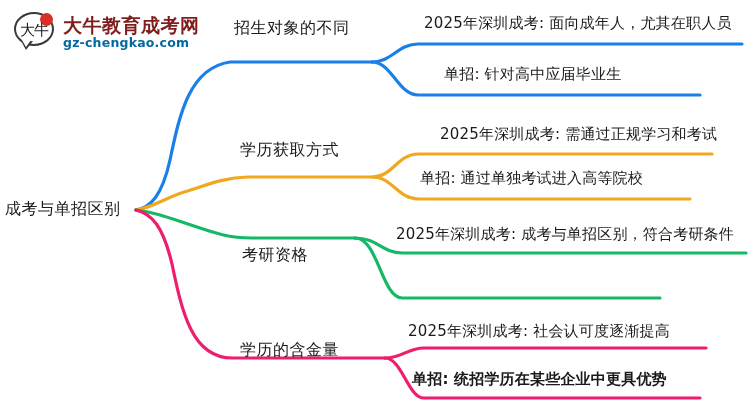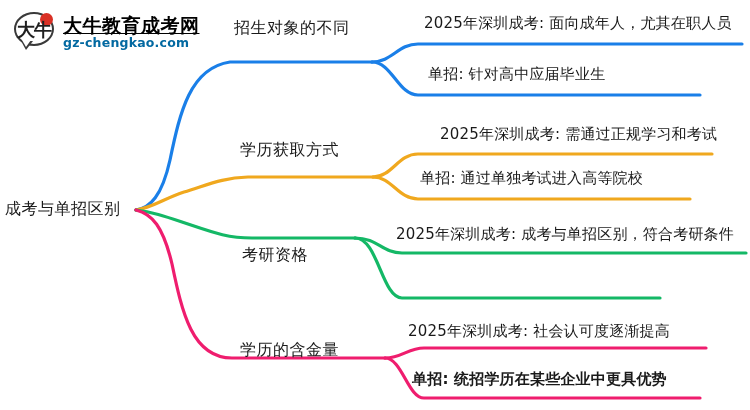--- a/index.html
+++ b/index.html
@@ -40,21 +40,21 @@
     border-right:5px solid transparent;
     border-top:7px solid #ffffff;
   }
   .logo-mark .dot{
     position:absolute;right:3px;top:1px;
     width:13px;height:13px;border-radius:50%;background:#d93025;
   }
   .logo-mark .mark-text{
     position:absolute;left:0;top:3px;width:40px;height:30px;
     display:flex;align-items:center;justify-content:center;
-    font-weight:bold;font-size:18px;color:#1f1f1f;letter-spacing:-1px;
+    font-weight:normal;font-size:15px;color:#1f1f1f;letter-spacing:-1px;
     font-family:"DejaVu Sans","Liberation Sans",sans-serif;
   }
   .logo-text{display:flex;flex-direction:column;line-height:1.08;}
   .logo-title{
     font-size:19px;font-weight:bold;color:#1f9d3a;letter-spacing:.5px;
   }
   .logo-url{
     font-size:12.5px;font-weight:bold;color:#1f9d3a;letter-spacing:.2px;
   }
 
@@ -70,21 +70,21 @@
   }
   .branch-node{font-size:16px;letter-spacing:.5px;}
   .leaf-node{font-size:15px;letter-spacing:.2px;}
 
   .b1{left:234px;top:18px;}
   .b2{left:240px;top:140px;}
   .b3{left:242px;top:245px;}
   .b4{left:240px;top:340px;}
 
   .l1a{left:424px;top:14px;}
-  .l1b{left:428px;top:65px;}
+  .l1b{left:444px;top:65px;}
   .l2a{left:416px;top:125px;margin-left:24px;}
   .l2b{left:420px;top:169px;}
   .l3a{left:396px;top:225px;}
   .l3b{left:400px;top:271px;}
   .l4a{left:408px;top:322px;}
   .l4b{left:412px;top:370px;font-weight:bold;}
 </style>
 </head>
 <body>
 
@@ -111,21 +111,21 @@
 
   <div class="logo">
     <div class="logo-mark">
       <div class="bubble"></div>
       <div class="tail"></div>
       <div class="tail-in"></div>
       <div class="dot" style="background: rgb(217, 48, 37);"></div>
       <div class="mark-text">大牛</div>
     </div>
     <div class="logo-text">
-      <span class="logo-title" style="color: #000000; text-decoration: underline;">大牛教育成考网</span>
+      <span class="logo-title" style="color: #7f1d1d;">大牛教育成考网</span>
       <span class="logo-url" style="color: #0369a1;">gz-chengkao.com</span>
     </div>
   </div>
 
   <div class="node root-node">成考与单招区别</div>
 
   <div class="node branch-node b1">招生对象的不同</div>
   <div class="node branch-node b2">学历获取方式</div>
   <div class="node branch-node b4">学历的含金量</div>
   <div class="node branch-node b3">考研资格</div>

